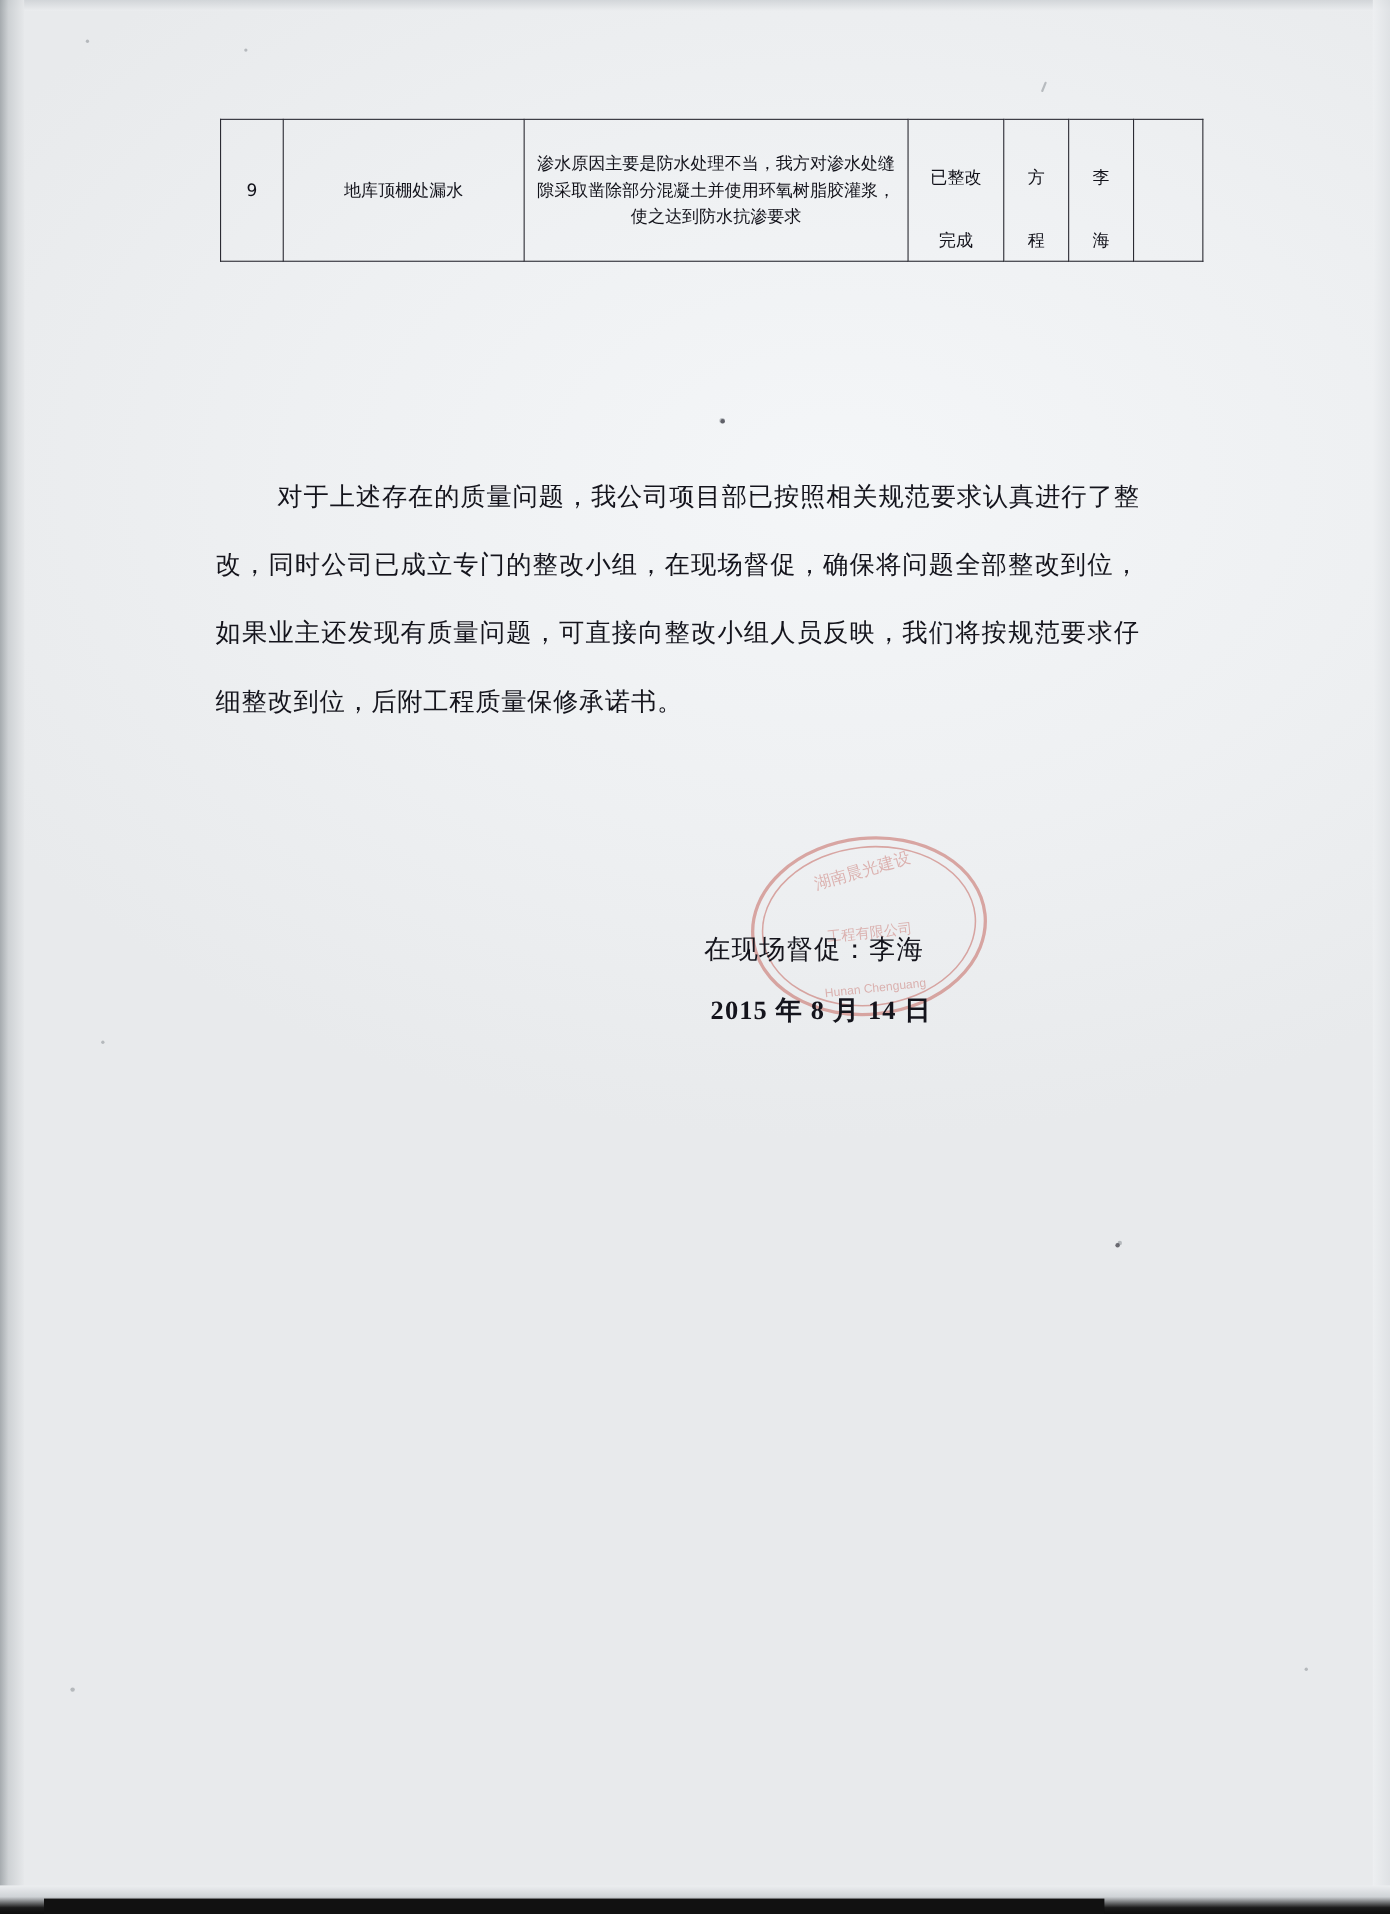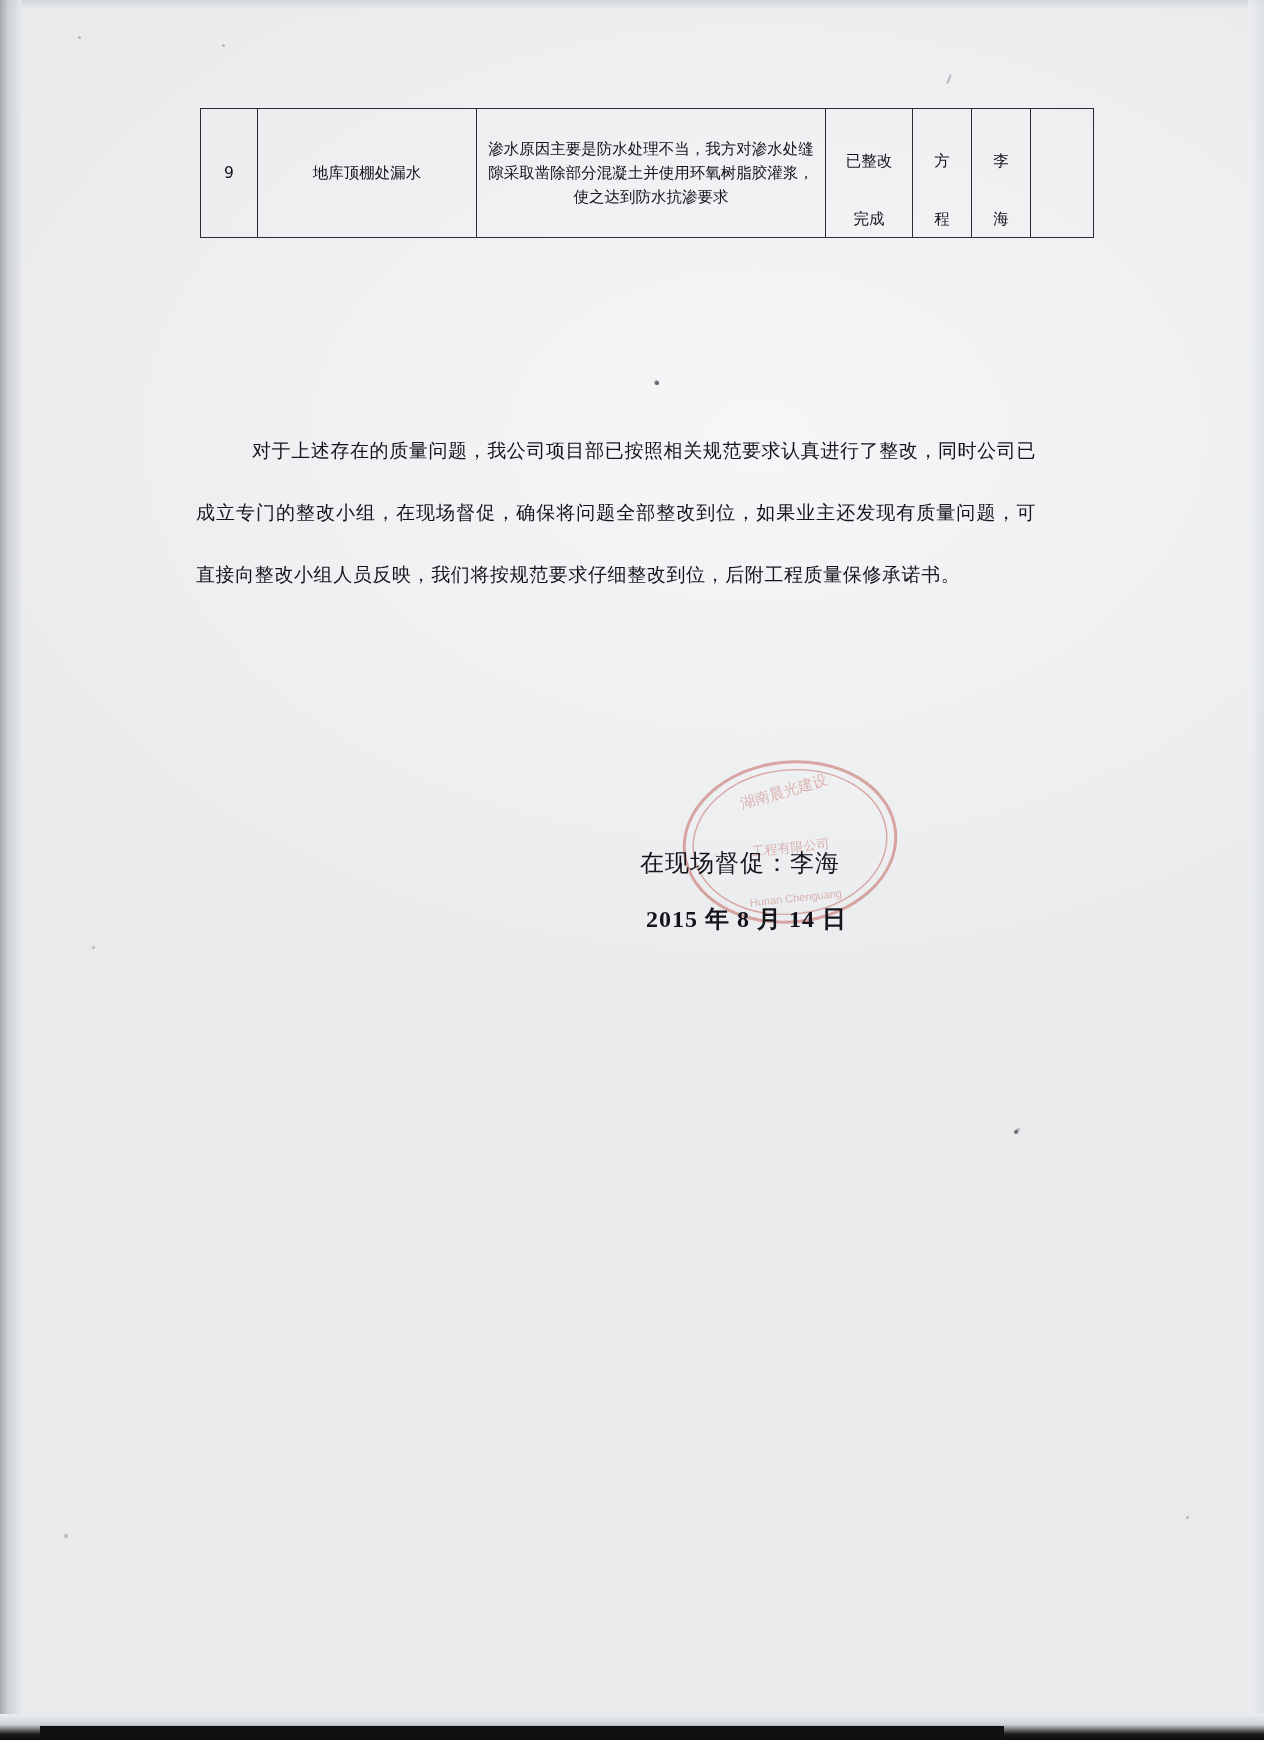--- a/index.html
+++ b/index.html
@@ -97,21 +97,21 @@
   td.c-blank   { width: 54px; }
   .two-line { display: block; margin-top: 34px; }
 
   
   .para {
     position: absolute;
     left: 196px;
     top: 420px;
     width: 840px;
     font-family: Liberation Sans, sans-serif;
-    font-size: 19px;
+    font-size: 23px;
     line-height: 62px;
     color: #14141c;
     letter-spacing: .6px;
     text-align: justify;
   }
   .para .indent { display: inline-block; width: 56px; }
 
   
   .sig {
     position: absolute;

